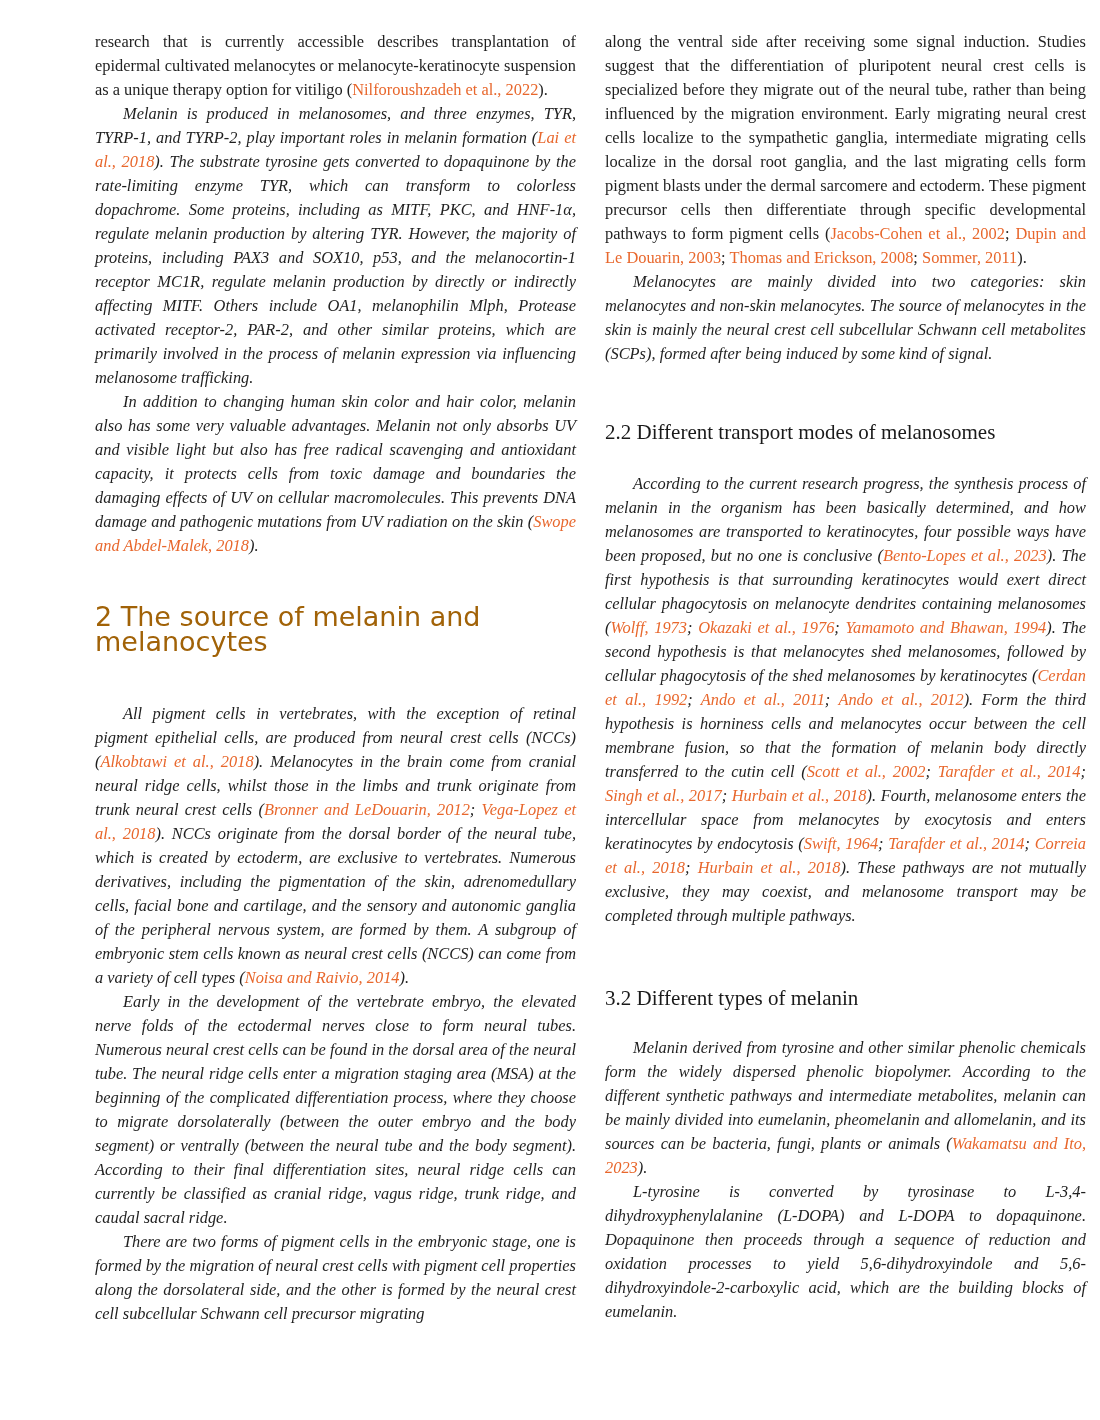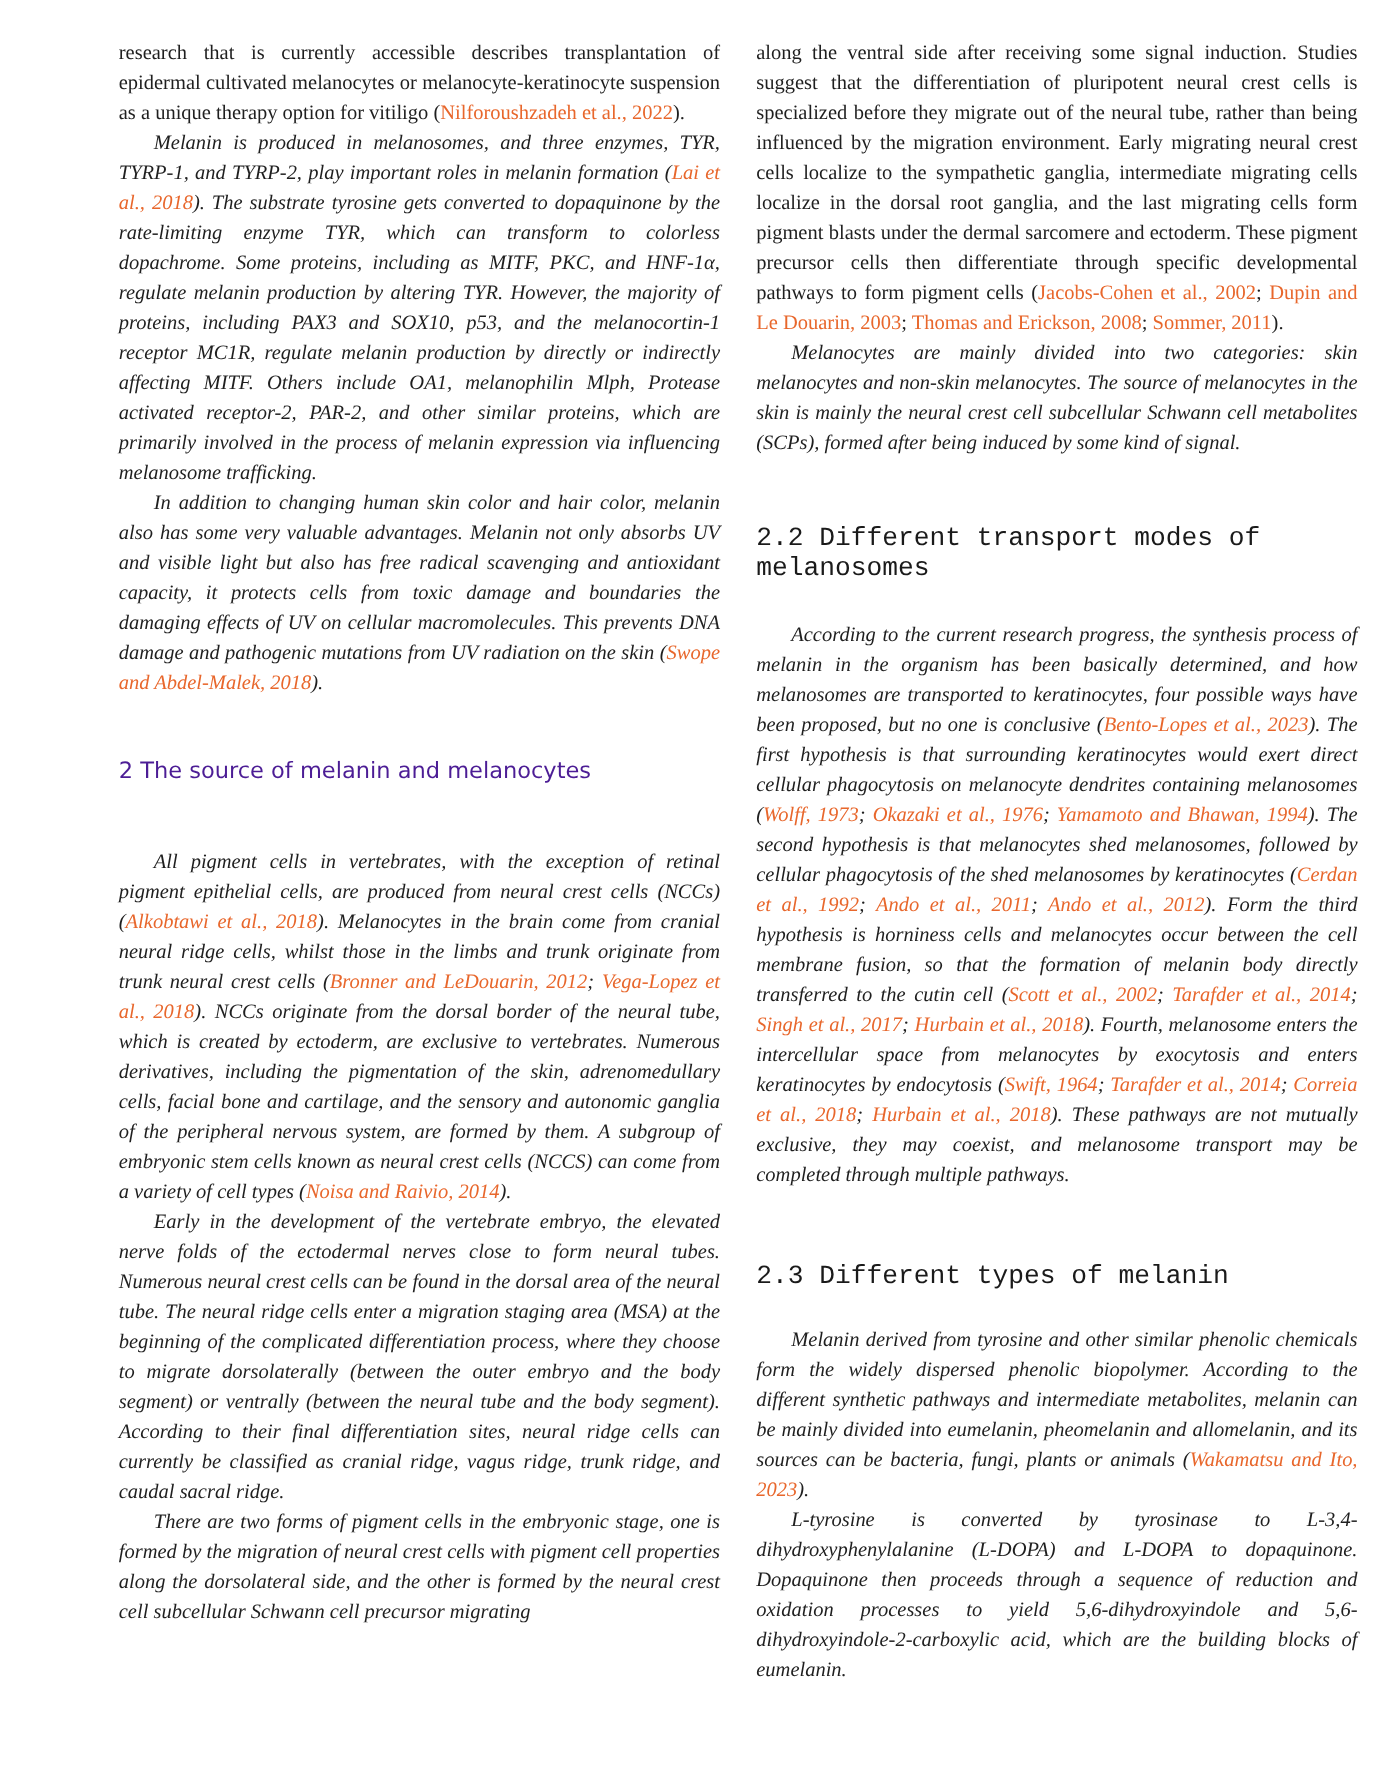--- a/index.html
+++ b/index.html
@@ -3,22 +3,22 @@
 <meta charset="utf-8">
 <style>
   html, body { margin: 0; padding: 0; background: #ffffff; }
   body { width: 1100px; height: 1420px; position: relative; overflow: hidden; }
   .col { position: absolute; top: 30px; width: 481px; font-family: "Liberation Serif", "DejaVu Serif", serif; font-size: 16.4px; line-height: 24px; color: #1f1f1f; margin-left: 36px; }
   .col-left { left: 59px; }
   .col-right { left: 569px; }
   p { margin: 0; text-align: justify; }
   .indent { text-indent: 28px; font-style: italic; }
   .cite { color: #e8672c; }
-  .h1 { font-family: "DejaVu Sans", "Liberation Sans", sans-serif; color: #4c1d95; font-size: 18px; line-height: 25px; margin: 0; font-weight: normal; }
-  .h2 { font-family: Liberation Mono, monospace; color: #1a1a1a; font-size: 21px; line-height: 24px; margin: 0; font-weight: normal; }
+  .h1 { font-family: "DejaVu Sans", "Liberation Sans", sans-serif; color: #a16207; font-size: 27px; line-height: 25px; margin: 0; font-weight: normal; }
+  .h2 { font-family: Liberation Serif, serif; color: #1a1a1a; font-size: 21px; line-height: 24px; margin: 0; font-weight: normal; }
 </style>
 </head>
 <body>
 
 <div class="col col-left">
   <p><span>research that is currently accessible describes transplantation of epidermal cultivated melanocytes or melanocyte-keratinocyte suspension as a unique therapy option for vitiligo (</span><a class="cite">Nilforoushzadeh et al., 2022</a><span>).</span></p>
   <p class="indent"><span>Melanin is produced in melanosomes, and three enzymes, TYR, TYRP-1, and TYRP-2, play important roles in melanin formation (</span><a class="cite">Lai et al., 2018</a><span>). The substrate tyrosine gets converted to dopaquinone by the rate-limiting enzyme TYR, which can transform to colorless dopachrome. Some proteins, including as MITF, PKC, and HNF-1α, regulate melanin production by altering TYR. However, the majority of proteins, including PAX3 and SOX10, p53, and the melanocortin-1 receptor MC1R, regulate melanin production by directly or indirectly affecting MITF. Others include OA1, melanophilin Mlph, Protease activated receptor-2, PAR-2, and other similar proteins, which are primarily involved in the process of melanin expression via influencing melanosome trafficking.</span></p>
   <p class="indent"><span>In addition to changing human skin color and hair color, melanin also has some very valuable advantages. Melanin not only absorbs UV and visible light but also has free radical scavenging and antioxidant capacity, it protects cells from toxic damage and boundaries the damaging effects of UV on cellular macromolecules. This prevents DNA damage and pathogenic mutations from UV radiation on the skin (</span><a class="cite">Swope and Abdel-Malek, 2018</a><span>).</span></p>
   <div style="height:46px"></div>
   <h1 class="h1">2 The source of melanin and melanocytes</h1>
@@ -30,17 +30,17 @@
 </div>
 
 <div class="col col-right">
   <p><span>along the ventral side after receiving some signal induction. Studies suggest that the differentiation of pluripotent neural crest cells is specialized before they migrate out of the neural tube, rather than being influenced by the migration environment. Early migrating neural crest cells localize to the sympathetic ganglia, intermediate migrating cells localize in the dorsal root ganglia, and the last migrating cells form pigment blasts under the dermal sarcomere and ectoderm. These pigment precursor cells then differentiate through specific developmental pathways to form pigment cells (</span><a class="cite">Jacobs-Cohen et al., 2002</a><span>; </span><a class="cite">Dupin and Le Douarin, 2003</a><span>; </span><a class="cite">Thomas and Erickson, 2008</a><span>; </span><a class="cite">Sommer, 2011</a><span>).</span></p>
   <p class="indent">Melanocytes are mainly divided into two categories: skin melanocytes and non-skin melanocytes. The source of melanocytes in the skin is mainly the neural crest cell subcellular Schwann cell metabolites (SCPs), formed after being induced by some kind of signal.</p>
   <div style="height:54px"></div>
   <h2 class="h2">2.2 Different transport modes of melanosomes</h2>
   <div style="height:28px"></div>
   <p class="indent"><span>According to the current research progress, the synthesis process of melanin in the organism has been basically determined, and how melanosomes are transported to keratinocytes, four possible ways have been proposed, but no one is conclusive (</span><a class="cite">Bento-Lopes et al., 2023</a><span>). The first hypothesis is that surrounding keratinocytes would exert direct cellular phagocytosis on melanocyte dendrites containing melanosomes (</span><a class="cite">Wolff, 1973</a><span>; </span><a class="cite">Okazaki et al., 1976</a><span>; </span><a class="cite">Yamamoto and Bhawan, 1994</a><span>). The second hypothesis is that melanocytes shed melanosomes, followed by cellular phagocytosis of the shed melanosomes by keratinocytes (</span><a class="cite">Cerdan et al., 1992</a><span>; </span><a class="cite">Ando et al., 2011</a><span>; </span><a class="cite">Ando et al., 2012</a><span>). Form the third hypothesis is horniness cells and melanocytes occur between the cell membrane fusion, so that the formation of melanin body directly transferred to the cutin cell (</span><a class="cite">Scott et al., 2002</a><span>; </span><a class="cite">Tarafder et al., 2014</a><span>; </span><a class="cite">Singh et al., 2017</a><span>; </span><a class="cite">Hurbain et al., 2018</a><span>). Fourth, melanosome enters the intercellular space from melanocytes by exocytosis and enters keratinocytes by endocytosis (</span><a class="cite">Swift, 1964</a><span>; </span><a class="cite">Tarafder et al., 2014</a><span>; </span><a class="cite">Correia et al., 2018</a><span>; </span><a class="cite">Hurbain et al., 2018</a><span>). These pathways are not mutually exclusive, they may coexist, and melanosome transport may be completed through multiple pathways.</span></p>
   <div style="height:58px"></div>
-  <h2 class="h2">2.3 Different types of melanin</h2>
+  <h2 class="h2">3.2 Different types of melanin</h2>
   <div style="height:26px"></div>
   <p class="indent"><span>Melanin derived from tyrosine and other similar phenolic chemicals form the widely dispersed phenolic biopolymer. According to the different synthetic pathways and intermediate metabolites, melanin can be mainly divided into eumelanin, pheomelanin and allomelanin, and its sources can be bacteria, fungi, plants or animals (</span><a class="cite">Wakamatsu and Ito, 2023</a><span>).</span></p>
   <p class="indent">L-tyrosine is converted by tyrosinase to L-3,4-dihydroxyphenylalanine (L-DOPA) and L-DOPA to dopaquinone. Dopaquinone then proceeds through a sequence of reduction and oxidation processes to yield 5,6-dihydroxyindole and 5,6-dihydroxyindole-2-carboxylic acid, which are the building blocks of eumelanin.</p>
 </div>
 
 </body></html>

